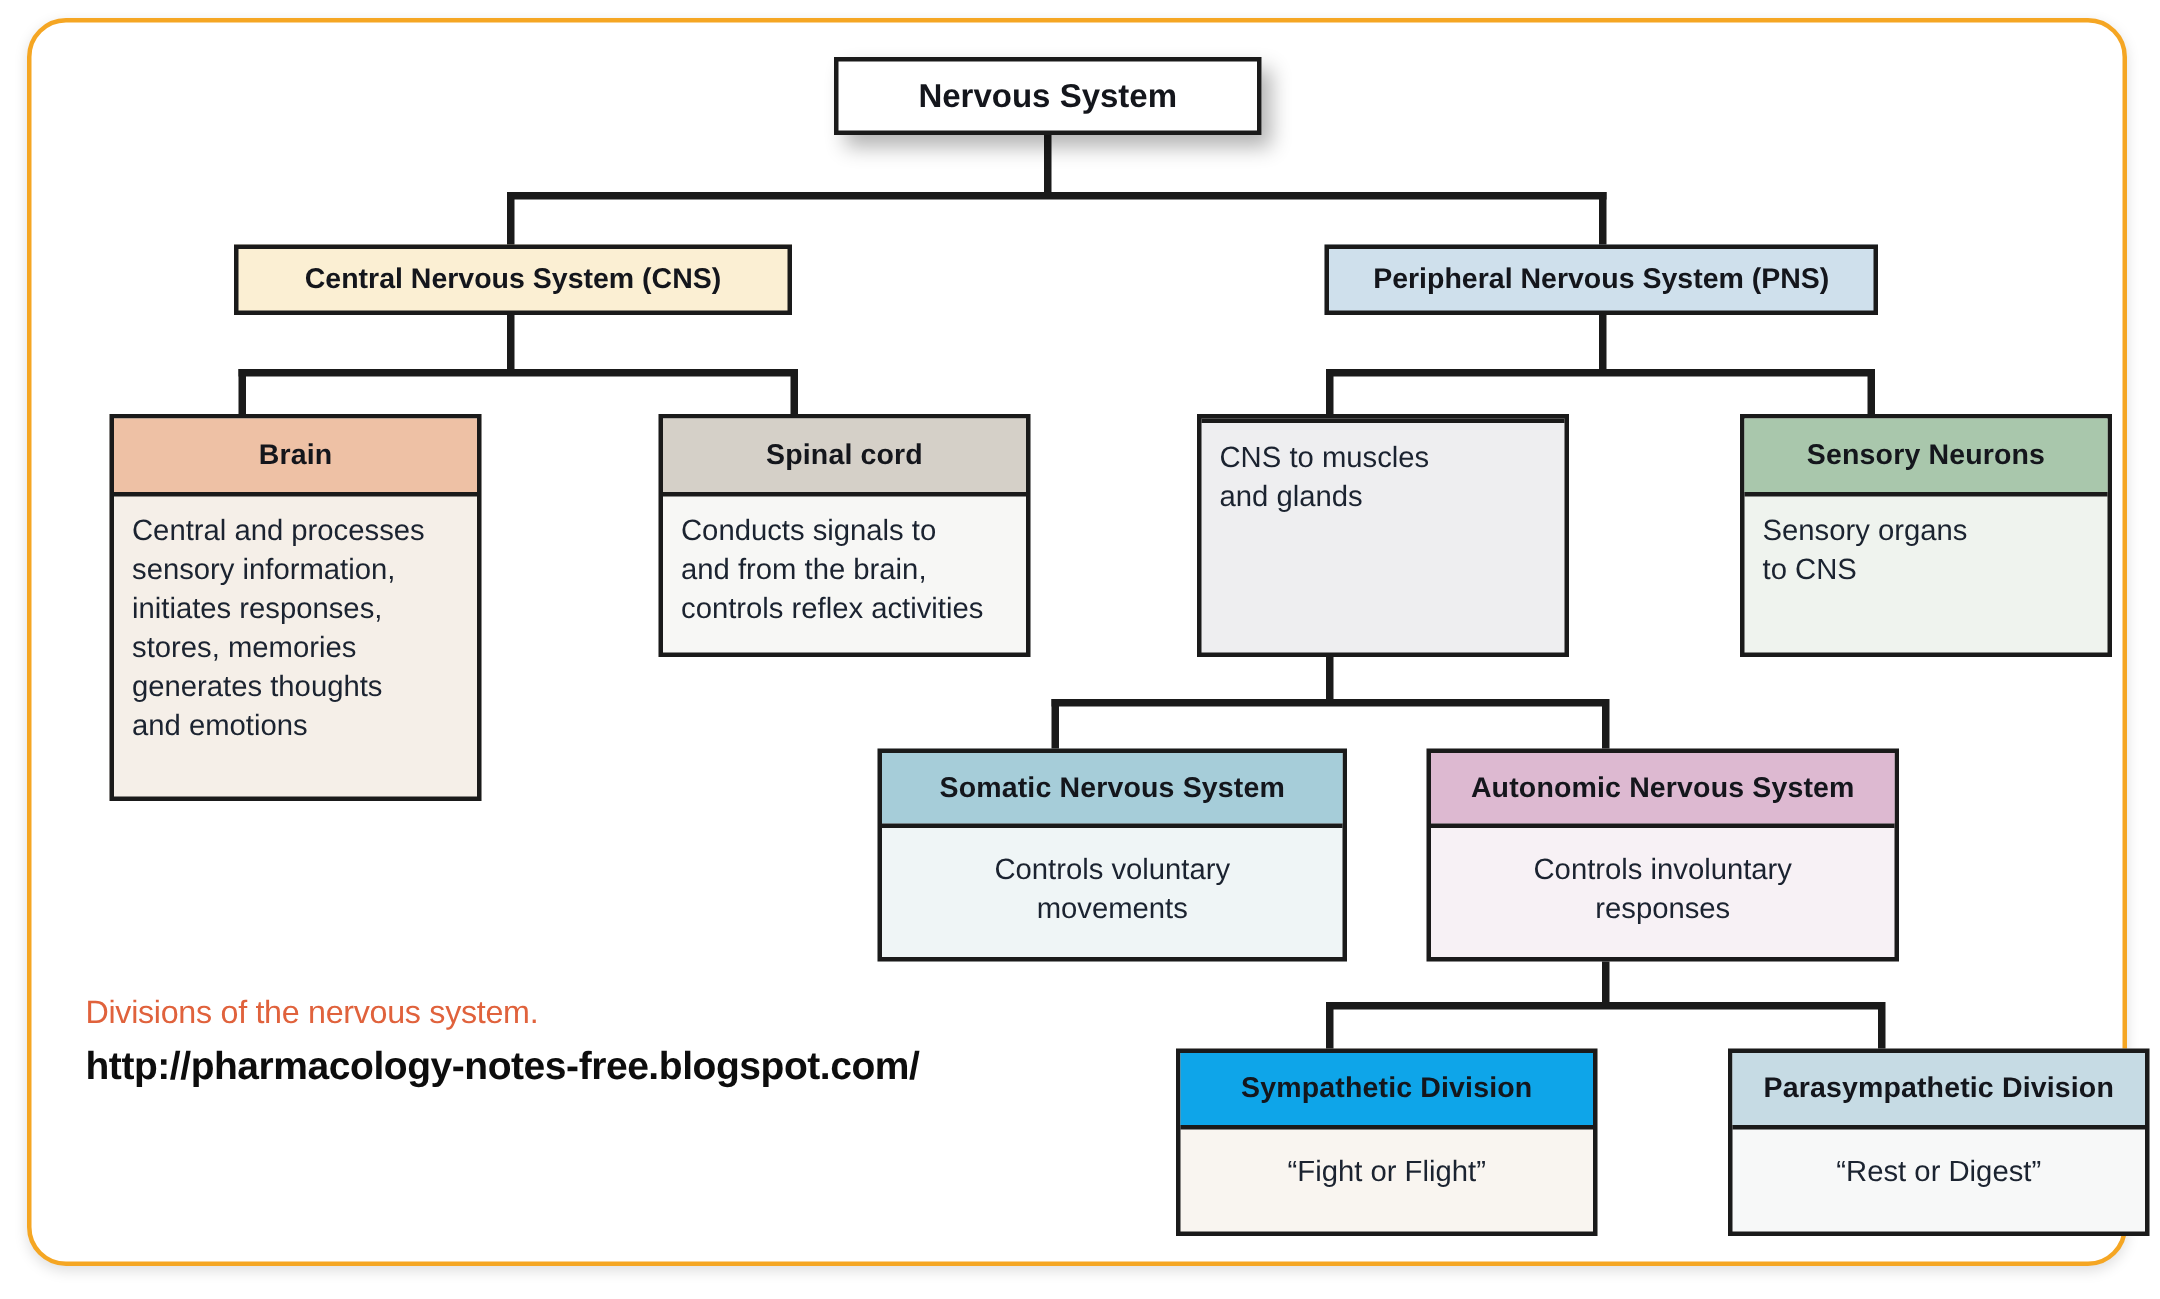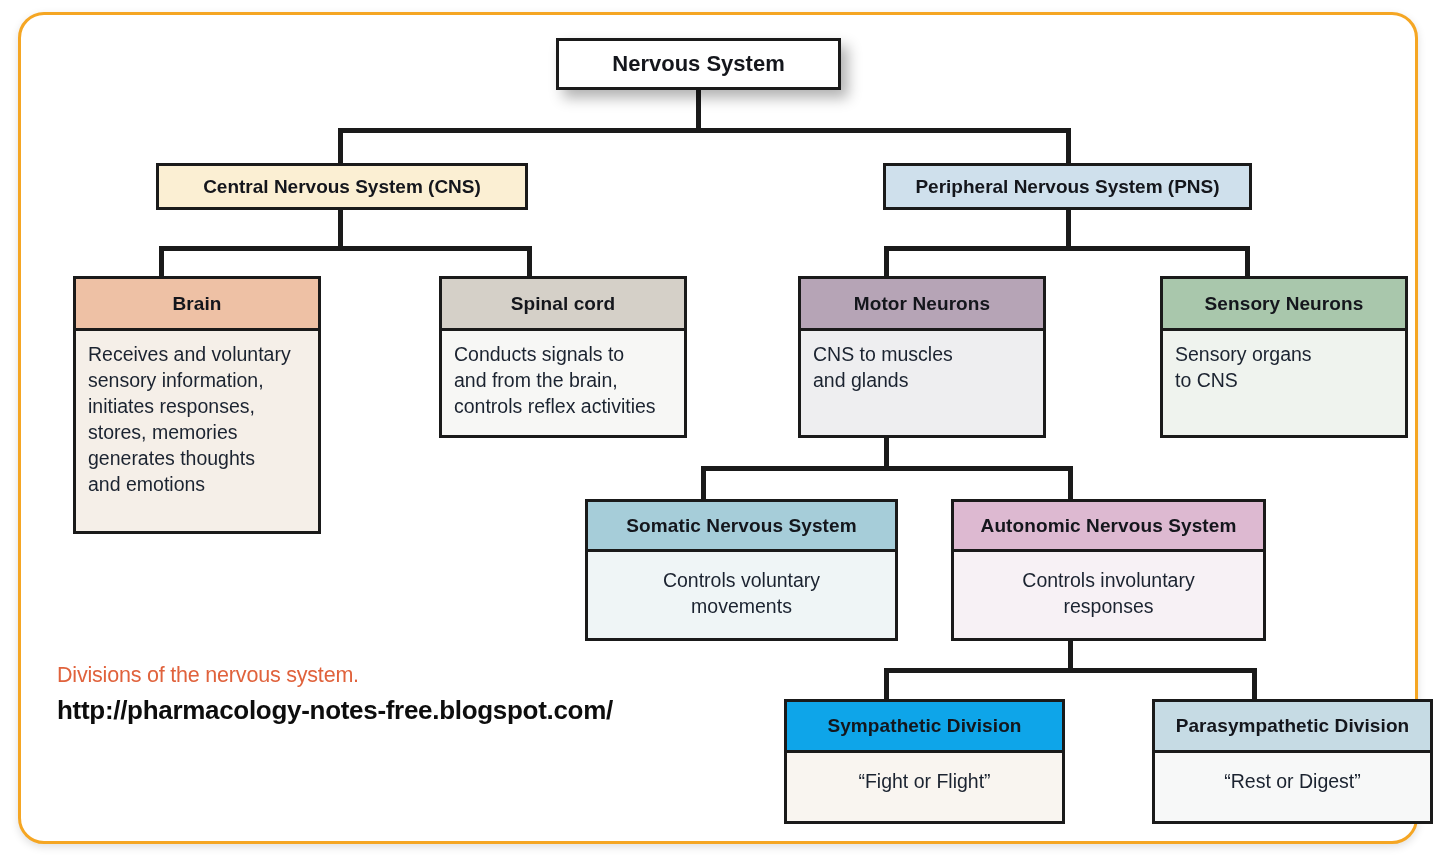--- a/index.html
+++ b/index.html
@@ -168,44 +168,41 @@
 
   <div class="band" style="left:883px; top:163px; width:369px; height:47px; background:#cfe0ec;">
     <span>Peripheral Nervous System (PNS)</span>
   </div>
 
   <div class="node" style="left:37px; top:276px; width:248px; height:258px; background:#f5efe8;">
     <div class="hdr" style="height:49px; background:#eec1a5;">
       <span>Brain</span>
     </div>
     <div class="body" style="height:203px;">
-      <div>Receives and voluntary</div>
+      <div>Central and processes</div>
       <div>sensory information,</div>
       <div>initiates responses,</div>
       <div>stores, memories</div>
       <div>generates thoughts</div>
       <div>and emotions</div>
     </div>
   </div>
 
   <div class="node" style="left:403px; top:276px; width:248px; height:162px; background:#f7f7f5;">
     <div class="hdr" style="height:49px; background:#d5d0c8;">
       <span>Spinal cord</span>
     </div>
     <div class="body" style="height:107px;">
       <div>Conducts signals to</div>
       <div>and from the brain,</div>
       <div>controls reflex activities</div>
     </div>
   </div>
 
   <div class="node" style="left:762px; top:276px; width:248px; height:162px; background:#eeeef0;">
-    <div class="hdr" style="height:49px; background:#b6a4b6;">
-      <span>Motor Neurons</span>
-    </div>
     <div class="body" style="height:107px;">
       <div>CNS to muscles</div>
       <div>and glands</div>
     </div>
   </div>
 
   <div class="node" style="left:1124px; top:276px; width:248px; height:162px; background:#eff3ee;">
     <div class="hdr" style="height:49px; background:#a9c7ac;">
       <span>Sensory Neurons</span>
     </div>

